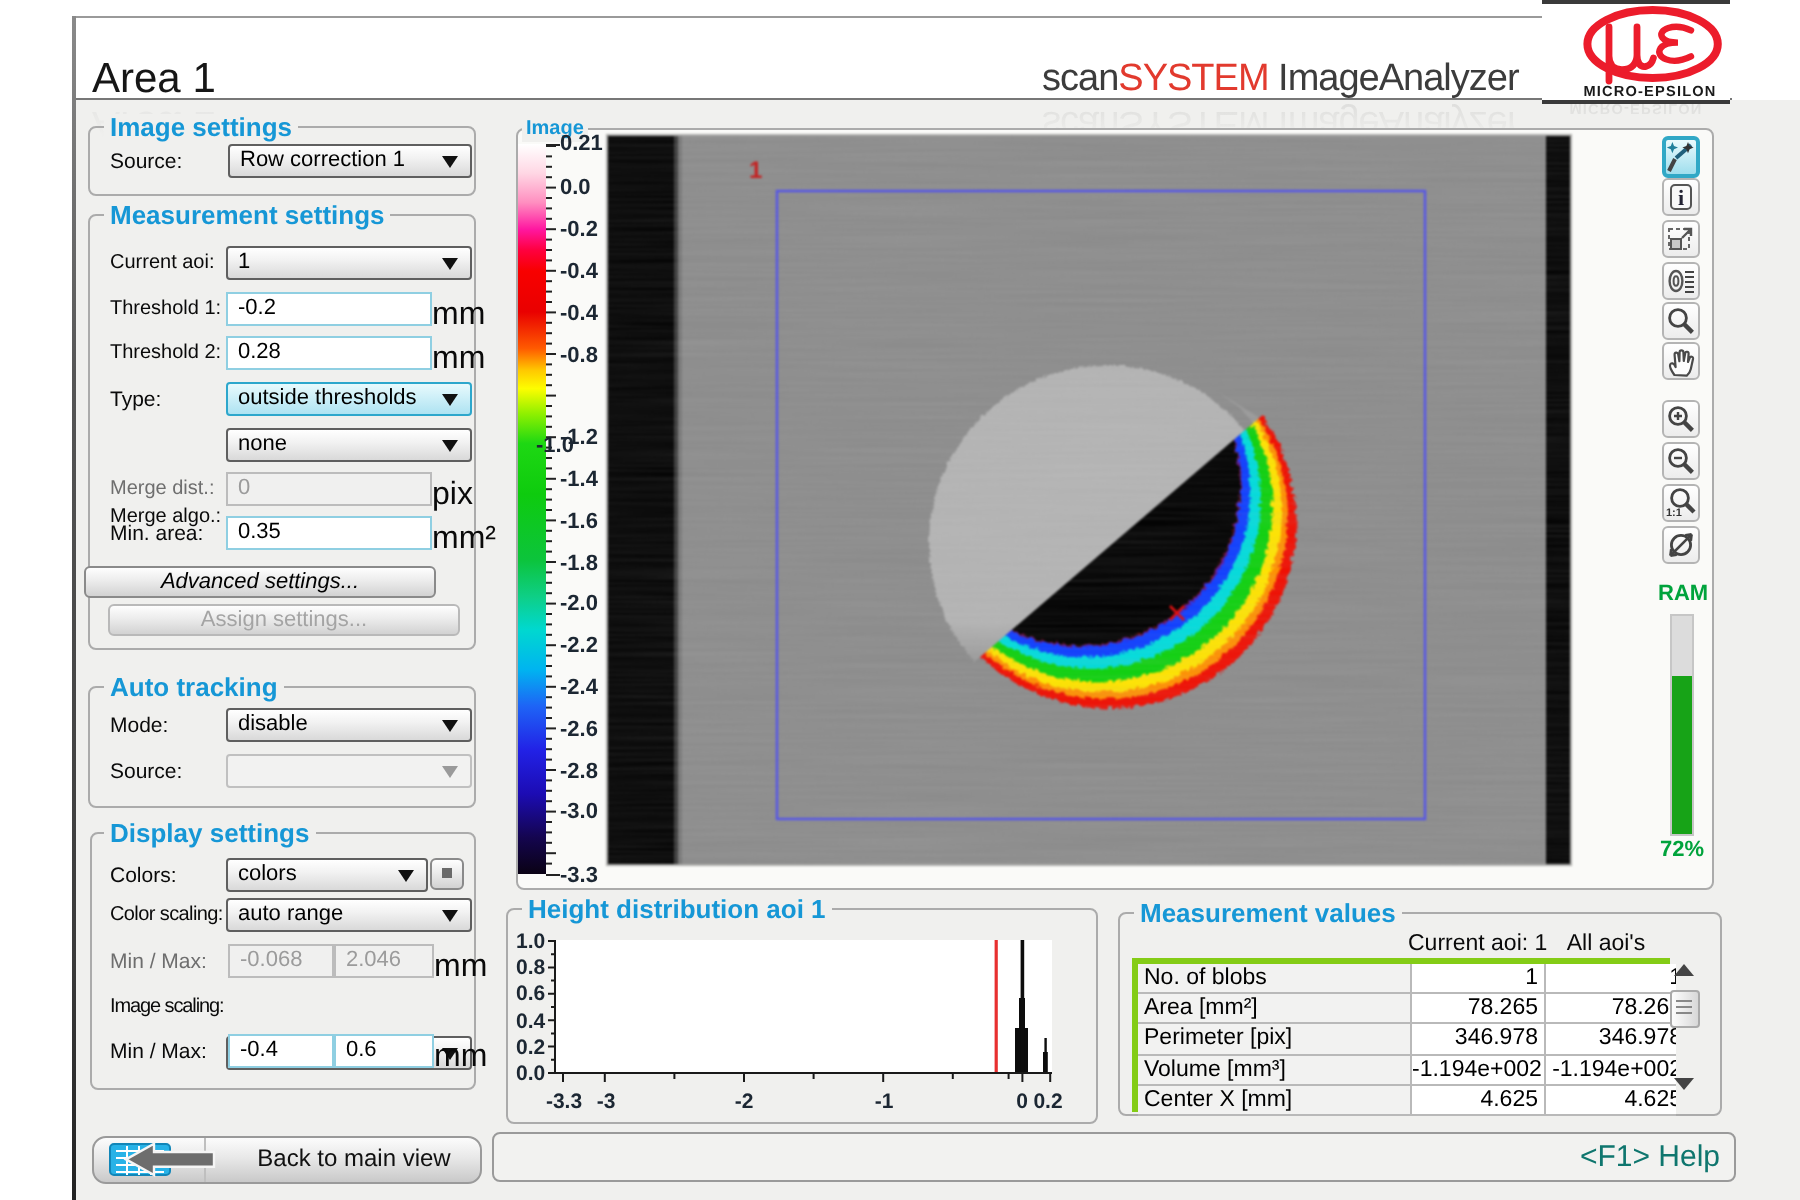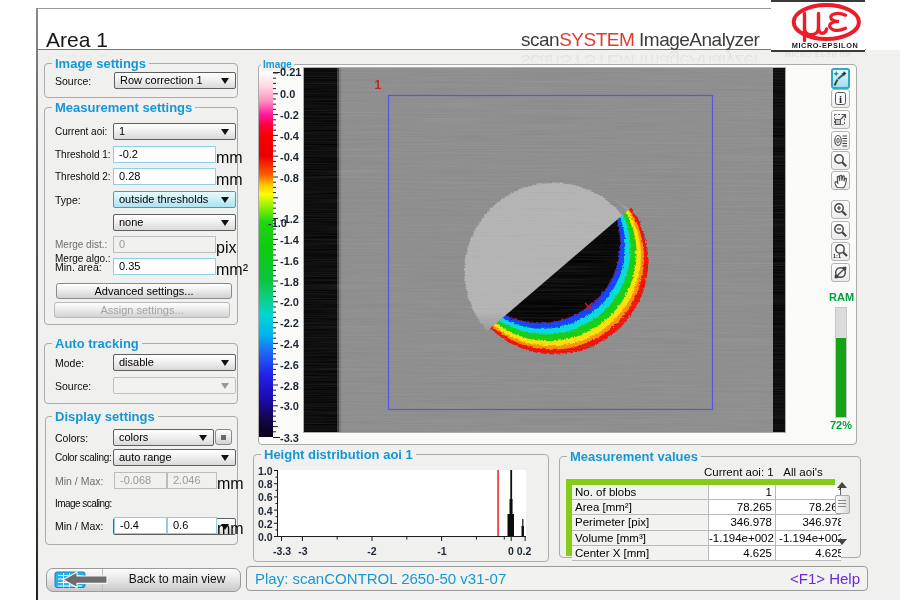--- a/index.html
+++ b/index.html
@@ -63,21 +63,21 @@
 <div class="lbl" style="left:55px;top:194px;">Type:</div>
 <div class="dd" style="left:113px;top:191px;width:116px;background:linear-gradient(#e8fafd,#aee3f2);border-color:#2da7cc;">outside thresholds<span class="tri"></span></div>
 <div class="lbl" style="left:55px;top:217px;font-size:10px;margin-top:36px;">Merge algo.:</div>
 <div class="dd" style="left:113px;top:214px;width:116px;">none<span class="tri"></span></div>
 <div class="lbl" style="left:55px;top:239px;color:#6e6e6e;font-size:10px;">Merge dist.:</div>
 <div class="in dis" style="left:113px;top:236px;width:96px;">0</div>
 <div class="unit" style="left:216px;top:239px;">pix</div>
 <div class="lbl" style="left:55px;top:261px;">Min. area:</div>
 <div class="in" style="left:113px;top:258px;width:96px;">0.35</div>
 <div class="unit" style="left:216px;top:261px;">mm²</div>
-<div class="btn" style="left:56px;top:283px;width:174px;height:14px;line-height:14px;">Advanced settings...</div>
+<div class="btn" style="left:42px;top:283px;width:174px;height:14px;line-height:14px;font-style:italic;">Advanced settings...</div>
 <div class="btn" style="left:54px;top:302px;width:174px;height:14px;line-height:14px;color:#a4a4a4;border-color:#b9b9b9;">Assign settings...</div>
 
 <div class="grp" style="left:44px;top:343px;width:192px;height:59px;"></div>
 <div class="gt" style="left:52px;top:337px;text-align:right;">Auto tracking</div>
 <div class="lbl" style="left:55px;top:357px;">Mode:</div>
 <div class="dd" style="left:113px;top:354px;width:116px;">disable<span class="tri"></span></div>
 <div class="lbl" style="left:55px;top:380px;">Source:</div>
 <div class="dd dis" style="left:113px;top:377px;width:116px;">
     <span class="tri gray"></span>
   </div>
@@ -354,21 +354,21 @@
 <div class="lbl" style="left:291px;top:545px;width:24px;text-align:center;font-weight:bold;color:#1c2733;">-3</div>
 <div class="lbl" style="left:360px;top:545px;width:24px;text-align:center;font-weight:bold;color:#1c2733;">-2</div>
 <div class="lbl" style="left:430px;top:545px;width:24px;text-align:center;font-weight:bold;color:#1c2733;">-1</div>
 <div class="lbl" style="left:505px;top:545px;width:12px;text-align:center;font-weight:bold;color:#1c2733;">0</div>
 <div class="lbl" style="left:515px;top:545px;width:18px;text-align:center;font-weight:bold;color:#1c2733;">0.2</div>
 
 <div class="grp" style="left:559px;top:456px;width:300px;height:100px;"></div>
 <div class="gt" style="left:567px;top:450px;">Measurement values</div>
 <div class="lbl" style="left:704px;top:466px;width:67px;text-align:center;font-size:11.5px;">Current aoi: 1</div>
 <div class="lbl" style="left:771px;top:466px;width:64px;text-align:center;font-size:11.5px;">All aoi's</div>
-<div class="abs" style="left:566px;top:479px;width:269px;height:77px;border:6px solid #84cc16;box-sizing:border-box;font-size:11.5px;">
+<div class="abs" style="left:566px;top:479px;width:269px;height:77px;border:3px solid #84cc16;box-sizing:border-box;font-size:11.5px;">
 <div style="position:absolute;left:0;top:0.0px;width:137px;height:15.2px;background:#f2f2f1;border-bottom:1px solid #b9b9b9;border-right:1px solid #b9b9b9;box-sizing:border-box;padding:1px 0 0 3px;white-space:nowrap;overflow:hidden;">No. of blobs</div>
     <div style="position:absolute;left:137px;top:0.0px;width:67px;height:15.2px;background:#fff;border-bottom:1px solid #b9b9b9;border-right:1px solid #b9b9b9;box-sizing:border-box;padding:1px 3px 0 0;text-align:right;">1</div>
     <div style="position:absolute;left:204px;top:0.0px;width:65px;height:15.2px;background:#fff;border-bottom:1px solid #b9b9b9;box-sizing:border-box;padding:1px 0 0 0;text-align:right;overflow:hidden;"><span style="display:inline-block;width:68px;">1</span></div>
     <div style="position:absolute;left:0;top:15.2px;width:137px;height:15.2px;background:#f2f2f1;border-bottom:1px solid #b9b9b9;border-right:1px solid #b9b9b9;box-sizing:border-box;padding:1px 0 0 3px;white-space:nowrap;overflow:hidden;">Area [mm²]</div>
     <div style="position:absolute;left:137px;top:15.2px;width:67px;height:15.2px;background:#fff;border-bottom:1px solid #b9b9b9;border-right:1px solid #b9b9b9;box-sizing:border-box;padding:1px 3px 0 0;text-align:right;">78.265</div>
     <div style="position:absolute;left:204px;top:15.2px;width:65px;height:15.2px;background:#fff;border-bottom:1px solid #b9b9b9;box-sizing:border-box;padding:1px 0 0 0;text-align:right;overflow:hidden;"><span style="display:inline-block;width:68px;">78.265</span></div>
     <div style="position:absolute;left:0;top:30.4px;width:137px;height:15.2px;background:#f2f2f1;border-bottom:1px solid #b9b9b9;border-right:1px solid #b9b9b9;box-sizing:border-box;padding:1px 0 0 3px;white-space:nowrap;overflow:hidden;">Perimeter [pix]</div>
     <div style="position:absolute;left:137px;top:30.4px;width:67px;height:15.2px;background:#fff;border-bottom:1px solid #b9b9b9;border-right:1px solid #b9b9b9;box-sizing:border-box;padding:1px 3px 0 0;text-align:right;">346.978</div>
     <div style="position:absolute;left:204px;top:30.4px;width:65px;height:15.2px;background:#fff;border-bottom:1px solid #b9b9b9;box-sizing:border-box;padding:1px 0 0 0;text-align:right;overflow:hidden;"><span style="display:inline-block;width:68px;">346.978</span></div>
     <div style="position:absolute;left:0;top:45.6px;width:137px;height:15.2px;background:#f2f2f1;border-bottom:1px solid #b9b9b9;border-right:1px solid #b9b9b9;box-sizing:border-box;padding:1px 0 0 3px;white-space:nowrap;overflow:hidden;">Volume [mm³]</div>
@@ -381,15 +381,14 @@
 
 <div class="abs" style="left:836px;top:479px;width:13px;height:77px;">
 <div style="position:absolute;left:1px;top:3px;width:0;height:0;border-left:5px solid transparent;border-right:5px solid transparent;border-bottom:6px solid #444;"></div>
 <div style="position:absolute;left:-1px;top:16px;width:13px;height:17px;border:1px solid #aaa;border-radius:2px;background:linear-gradient(90deg,#fdfdfd,#d8d8d8);">
 <div style="position:absolute;left:2px;top:4px;width:8px;height:1px;background:#888;box-shadow:0 3px 0 #888,0 6px 0 #888;"></div>
 </div>
 <div style="position:absolute;left:1px;top:60px;width:0;height:0;border-left:5px solid transparent;border-right:5px solid transparent;border-top:6px solid #444;"></div>
 </div>
 
 <div class="abs" style="left:246px;top:566px;width:620px;height:23px;border:1px solid #9a9a9a;border-radius:4px;background:#f2f2f0;">
-<div style="position:absolute;left:8px;top:3px;font-size:15px;color:#1697d6;">Play: scanCONTROL 2650-50 v31-07</div>
-<div style="position:absolute;right:7px;top:3px;font-size:15px;color:#6d28d9;">&lt;F1&gt; Help</div>
+<div style="position:absolute;right:7px;top:3px;font-size:15px;color:#0f766e;">&lt;F1&gt; Help</div>
 </div>
 
 </body></html>

